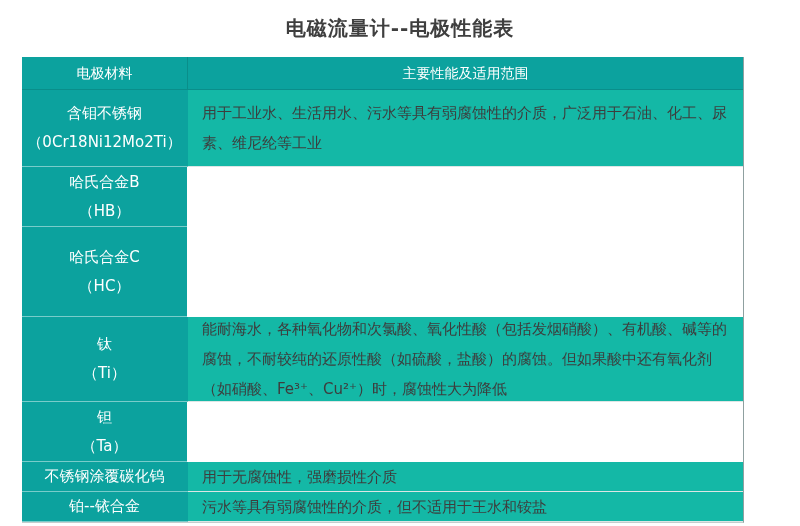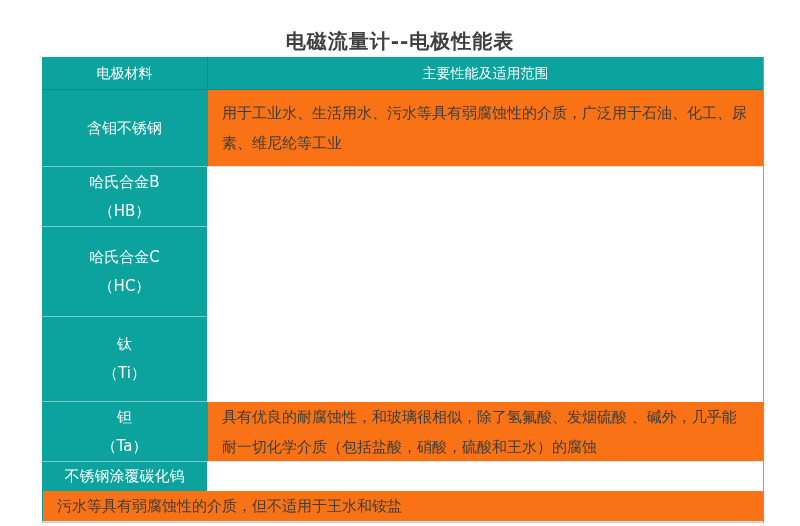--- a/index.html
+++ b/index.html
@@ -2,65 +2,66 @@
 <html><head>
 <meta charset="utf-8">
 <style>
   html,body{margin:0;padding:0;}
   body{
     width:800px;height:526px;background:#ffffff;position:relative;
     font-family:"DejaVu Sans","Liberation Sans",sans-serif;
     -webkit-font-smoothing:antialiased;
   }
   .page-title{
-    text-align:center;padding-top:28px;font-size:20px;font-weight:bold;
+    text-align:center;padding-top:15px;font-size:20px;font-weight:bold;
     color:#3f3f3f;letter-spacing:1px;
   }
   .perf-table{
-    position:absolute;left:42px;top:57px;width:722px;
+    position:absolute;left:22px;top:57px;width:722px;
     border-right:1px solid #8fa0a0;border-bottom:1px solid #c3cdcd;
     box-sizing:border-box;
   }
   .row{display:flex;box-sizing:border-box;}
   .cell-l{
     width:165px;flex:0 0 165px;background:#0ca29e;color:#ffffff;
     display:flex;flex-direction:column;justify-content:center;align-items:center;
     text-align:center;font-size:15px;line-height:29px;
     border-bottom:1px solid rgba(255,255,255,0.45);box-sizing:border-box;
   }
   .cell-r{
     flex:1;display:flex;flex-direction:column;justify-content:center;
     padding:0 14px;font-size:15px;line-height:30px;color:#3d3d3d;
     border-bottom:1px solid #dde6e5;border-left:1px solid #0ca29e;
-    box-sizing:border-box;background:#f97316;text-align:left;
+    box-sizing:border-box;background:#14b8a6;text-align:left;
   }
   .header-row .cell-l,.header-row .cell-r{
     background:#0ca29e;color:#ffffff;font-size:14px;
     justify-content:center;align-items:center;text-align:center;
     border-bottom:1px solid rgba(0,0,0,0.12);
   }
   .header-row .cell-r{border-left:1px solid rgba(0,0,0,0.12);padding:15px;}
   .h33{height:33px;} .h65{height:77px;} .h60{height:60px;}
-  .h90{height:90px;gap:24px;} .h85{height:85px;} .h30{height:30px;align-items:flex-end;}
+  .h90{height:90px;gap:24px;} .h85{height:85px;} .h30{height:30px;}
 </style>
 </head>
 <body>
 
 <div class="page-title">电磁流量计--电极性能表</div>
 
 <div class="perf-table">
 
   <div class="row header-row h33">
     <div class="cell-l">电极材料</div>
     <div class="cell-r">主要性能及适用范围</div>
   </div>
 
   <div class="row h65">
     <div class="cell-l">
       <div>含钼不锈钢</div>
+      <div>（0Cr18Ni12Mo2Ti）</div>
     </div>
     <div class="cell-r">
       <div>用于工业水、生活用水、污水等具有弱腐蚀性的介质，广泛用于石油、化工、尿素、维尼纶等工业</div>
     </div>
   </div>
 
   <div class="row h60">
     <div class="cell-l">
       <div>哈氏合金B</div>
       <div>（HB）</div>
@@ -72,38 +73,45 @@
       <div>哈氏合金C</div>
       <div>（HC）</div>
     </div>
   </div>
 
   <div class="row h85">
     <div class="cell-l">
       <div>钛</div>
       <div>（Ti）</div>
     </div>
+    <div class="cell-r">
+      <div>能耐海水，各种氧化物和次氯酸、氧化性酸（包括发烟硝酸）、有机酸、碱等的腐蚀，不耐较纯的还原性酸（如硫酸，盐酸）的腐蚀。但如果酸中还有氧化剂（如硝酸、Fe³⁺、Cu²⁺）时，腐蚀性大为降低</div>
+    </div>
   </div>
 
   <div class="row h60">
     <div class="cell-l">
       <div>钽</div>
       <div>（Ta）</div>
-    </div>
-    <div class="cell-r">
-      <div>具有优良的耐腐蚀性，和玻璃很相似，除了氢氟酸、发烟硫酸 、碱外，几乎能耐一切化学介质（包括盐酸，硝酸，硫酸和王水）的腐蚀</div>
     </div>
   </div>
 
   <div class="row h30">
     <div class="cell-l">
       <div>不锈钢涂覆碳化钨</div>
       <div></div>
     </div>
+    <div class="cell-r">
+      <div>用于无腐蚀性，强磨损性介质</div>
+    </div>
   </div>
 
   <div class="row h30">
+    <div class="cell-l">
+      <div>铂--铱合金</div>
+      <div></div>
+    </div>
     <div class="cell-r">
       <div>污水等具有弱腐蚀性的介质，但不适用于王水和铵盐</div>
     </div>
   </div>
 
 </div>
 
 </body></html>

